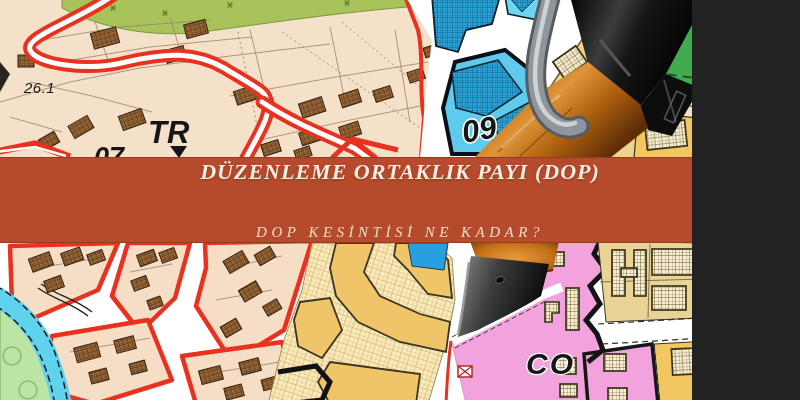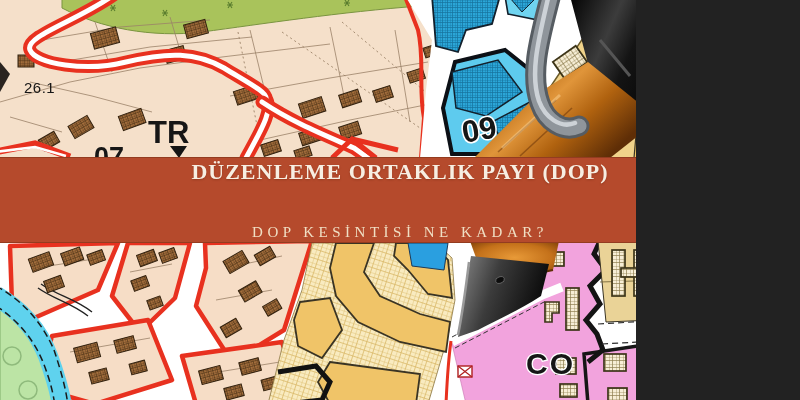--- a/index.html
+++ b/index.html
@@ -1,17 +1,17 @@
 <!DOCTYPE html>
 <html><head>
 <meta charset="utf-8">
 <style>
   html,body{margin:0;padding:0;background:#222;}
-  .stage{position:relative;width:636px;height:400px;overflow:hidden;background:#5eead4;
-         font-family:"Liberation Sans",sans-serif;}
+  .stage{position:relative;width:692px;height:400px;overflow:hidden;background:#5eead4;
+         font-family:"Liberation Sans",sans-serif;font-style:italic;}
   .stage svg{position:absolute;inset:0;display:block;}
 
   
   .bldg rect{fill:url(#pBldg);stroke:#33220f;stroke-width:1;}
   .cream rect,.cream path{fill:url(#pCream);stroke:#3c3418;stroke-width:1.7;}
   .thin{stroke:#9b8268;stroke-width:.8;fill:none;}
   .thind{stroke:#9b8268;stroke-width:.9;fill:none;stroke-dasharray:2 3;}
   .thinb{stroke:#6a5a30;stroke-width:.8;fill:none;}
   .roadred{stroke:#e8311f;stroke-width:13;fill:none;stroke-linecap:round;}
   .roadcore{stroke:#ffffff;stroke-width:5;fill:none;stroke-linecap:round;}

